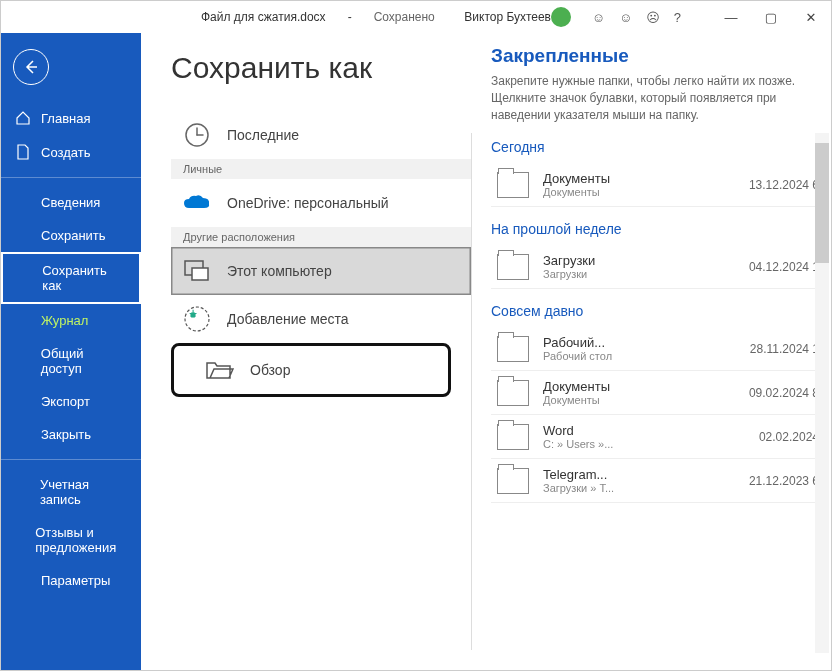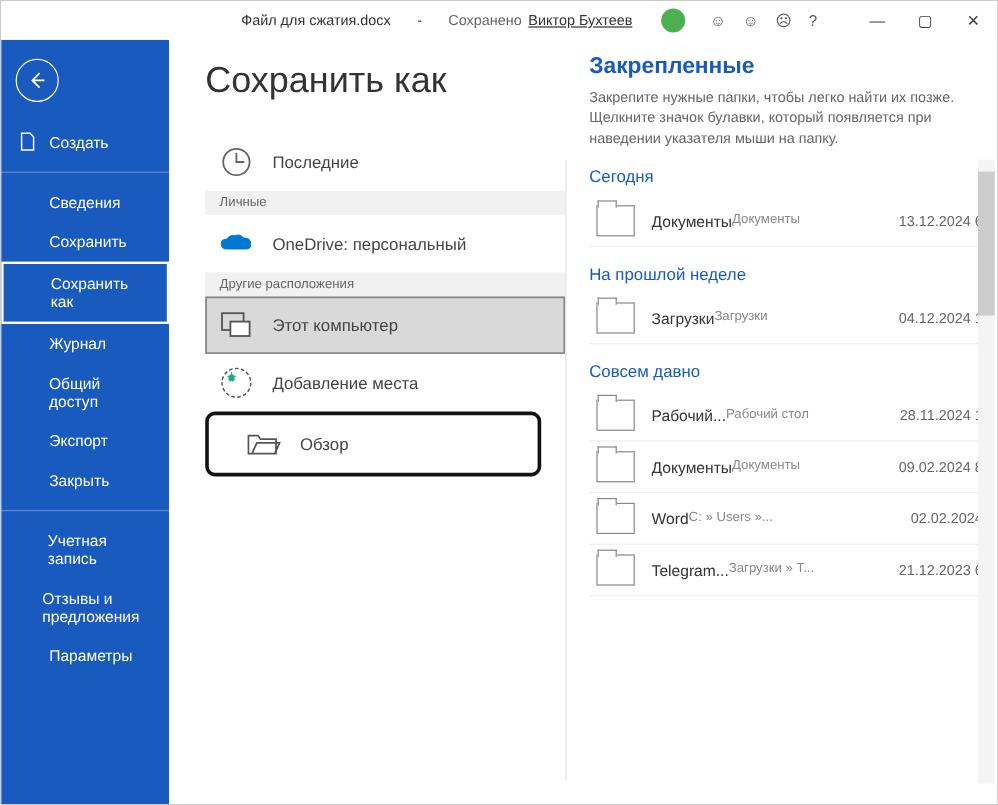--- a/index.html
+++ b/index.html
@@ -1,31 +1,31 @@
 <!DOCTYPE html>
 <html><head>
 <meta charset="utf-8">
 <style>
   * { box-sizing: border-box; margin: 0; padding: 0; }
   body { font-family: "Segoe UI", Arial, sans-serif; font-size: 13px; background: #f0f0f0; }
   .window { width: 832px; height: 671px; background: #fff; display: flex; flex-direction: column; border: 1px solid #ccc; position: relative; overflow: hidden;}
   .titlebar { height: 32px; background: #fff; display: flex; align-items: center; position: relative; border-bottom: none; }
   .titlebar .doc-title { position: absolute; left: 200px; font-size: 12px; color: #333; display:flex; gap:22px; align-items:center;}
   .titlebar .doc-status { color: #666; }
-  .titlebar .user { position: absolute; right: 260px; font-size: 12px; color: #333; display:flex; align-items:center; gap:24px;text-decoration:underline;}
+  .titlebar .user { position: absolute; right: 260px; font-size: 12px; color: #333; display:flex; align-items:center; gap:0;}
   .titlebar .face-icons { position:absolute; right:150px; display:flex; gap:14px; color:#555;}
   .titlebar .win-controls { position: absolute; right: 0; display: flex; }
   .titlebar .win-controls div { width: 40px; height: 32px; display:flex; align-items:center; justify-content:center; color:#444;}
   .avatar { width:20px; height:20px; border-radius:50%; background:#4CAF50; display:inline-block;}
   .body { flex: 1; display: flex; overflow:hidden; }
   .sidebar { width: 140px; background: #185ABD; color: #fff; display: flex; flex-direction: column; padding-top: 8px; }
   .back-btn { width: 36px; height: 36px; margin: 8px 12px 16px 12px; border: 1.5px solid #fff; border-radius: 50%; display:flex; align-items:center; justify-content:center; }
   .nav-item { display:flex; align-items:center; gap:10px; padding: 9px 14px; font-size: 13px; cursor:pointer; color:#fff;}
   .nav-item.sel { border: 2px solid #fff; margin: 0 0; }
-  .nav-item.dim { color: #ffffff; }
+  .nav-item.dim { color: #bef264; }
   .nav-sep { height:1px; background: rgba(255,255,255,0.3); margin: 8px 0; }
   .nav-icon { width:16px; height:16px; flex:none; }
   .content { flex:1; display:flex; background:#fff; overflow:hidden; position:relative;}
   .col-left { width:330px; padding: 18px 0 0 30px; display:flex; flex-direction:column; position:relative;}
   .page-title { font-size: 30px; font-weight: 300; color: #333; margin-bottom: 26px; }
   .loc-item { display:flex; align-items:center; gap:16px; padding: 10px 12px; font-size: 14px; color:#444; cursor:pointer; }
   .loc-item.big { min-height:48px; }
   .loc-item .loc-icon { width:28px; height:28px; display:flex; align-items:center; justify-content:center; flex:none;}
   .loc-item.selected { background:#d9d9d9; box-shadow: inset 0 0 0 1.5px #888; text-align: center; }
   .loc-item.highlighted { border: 3px solid #111; border-radius: 8px; margin-right: 20px; padding-left: 32px;}
@@ -33,21 +33,21 @@
   .twoline { display:flex; flex-direction:column;text-align:center; }
   .twoline .sub { font-size: 11px; color:#999; }
   .col-right { flex:1; padding: 0 6px 0 20px; overflow-y:auto; position:relative;}
   .col-right::before { content:""; position:absolute; left:0; top:100px; bottom:20px; width:1px; background:#ddd;}
   .pinned-title { font-size: 19px; font-weight:600; color:#185ABD; margin-top: 12px; margin-bottom: 6px; }
   .pinned-desc { font-size: 12px; color:#666; margin-bottom: 16px; line-height:1.4; }
   .time-group { font-size: 14px; color:#185ABD; font-weight:400; margin-top: 14px; margin-bottom: 8px; }
   .folder-row { display:flex; align-items:center; gap:14px; padding: 8px 6px; border-bottom:1px solid #eee; cursor:pointer;}
   .folder-icon-box { width:32px; height:26px; border:1.5px solid #888; background:#fff; position:relative; flex:none;}
   .folder-icon-box::before { content:""; position:absolute; top:-5px; left:0; width:14px; height:5px; border:1.5px solid #888; border-bottom:none; background:#fff;}
-  .folder-txt { flex:1; display:flex; flex-direction:row; min-width:0;}
+  .folder-txt { flex:1; display:flex; flex-direction:column; min-width:0;}
   .folder-name { font-size: 13px; color:#333; white-space:nowrap; overflow:hidden; text-overflow:ellipsis;}
   .folder-path { font-size: 11px; color:#888; white-space:nowrap; overflow:hidden; text-overflow:ellipsis;}
   .folder-date { font-size: 12px; color:#666; white-space:nowrap;}
   .scrollbar { position:absolute; right:2px; top:100px; width:14px; height:520px; background:#f4f4f4; }
   .scrollbar .thumb { width:14px; height:120px; background:#ccc; margin-top:10px;}
   svg { display:block; }
   .clock-svg circle{fill:none;stroke:#666;stroke-width:1.5;}
   .clock-svg line{stroke:#666;stroke-width:1.5;stroke-linecap:round;}
 </style>
 </head>
@@ -81,20 +81,26 @@
   <div class="body">
 
     <div class="sidebar">
       <div class="back-btn">
         <svg width="16" height="16">
             <path d="M10 2 L4 8 L10 14 M4 8 H14" stroke="#fff" stroke-width="1.5" fill="none"></path>
           </svg>
       </div>
       <div class="nav-item">
         <svg class="nav-icon" viewBox="0 0 16 16">
+            <path d="M2 8 L8 2 L14 8 V14 H2 Z" fill="none" stroke="#fff" stroke-width="1.2"></path>
+          </svg>
+        <span>Главная</span>
+      </div>
+      <div class="nav-item">
+        <svg class="nav-icon" viewBox="0 0 16 16">
             <path d="M3 1 H10 L13 4 V15 H3 Z" fill="none" stroke="#fff" stroke-width="1.2"></path>
           </svg>
         <span>Создать</span>
       </div>
       <div class="nav-sep"></div>
       <div class="nav-item">
           <span style="width:16px"></span>
           <span>Сведения</span>
         </div>
       <div class="nav-item">

